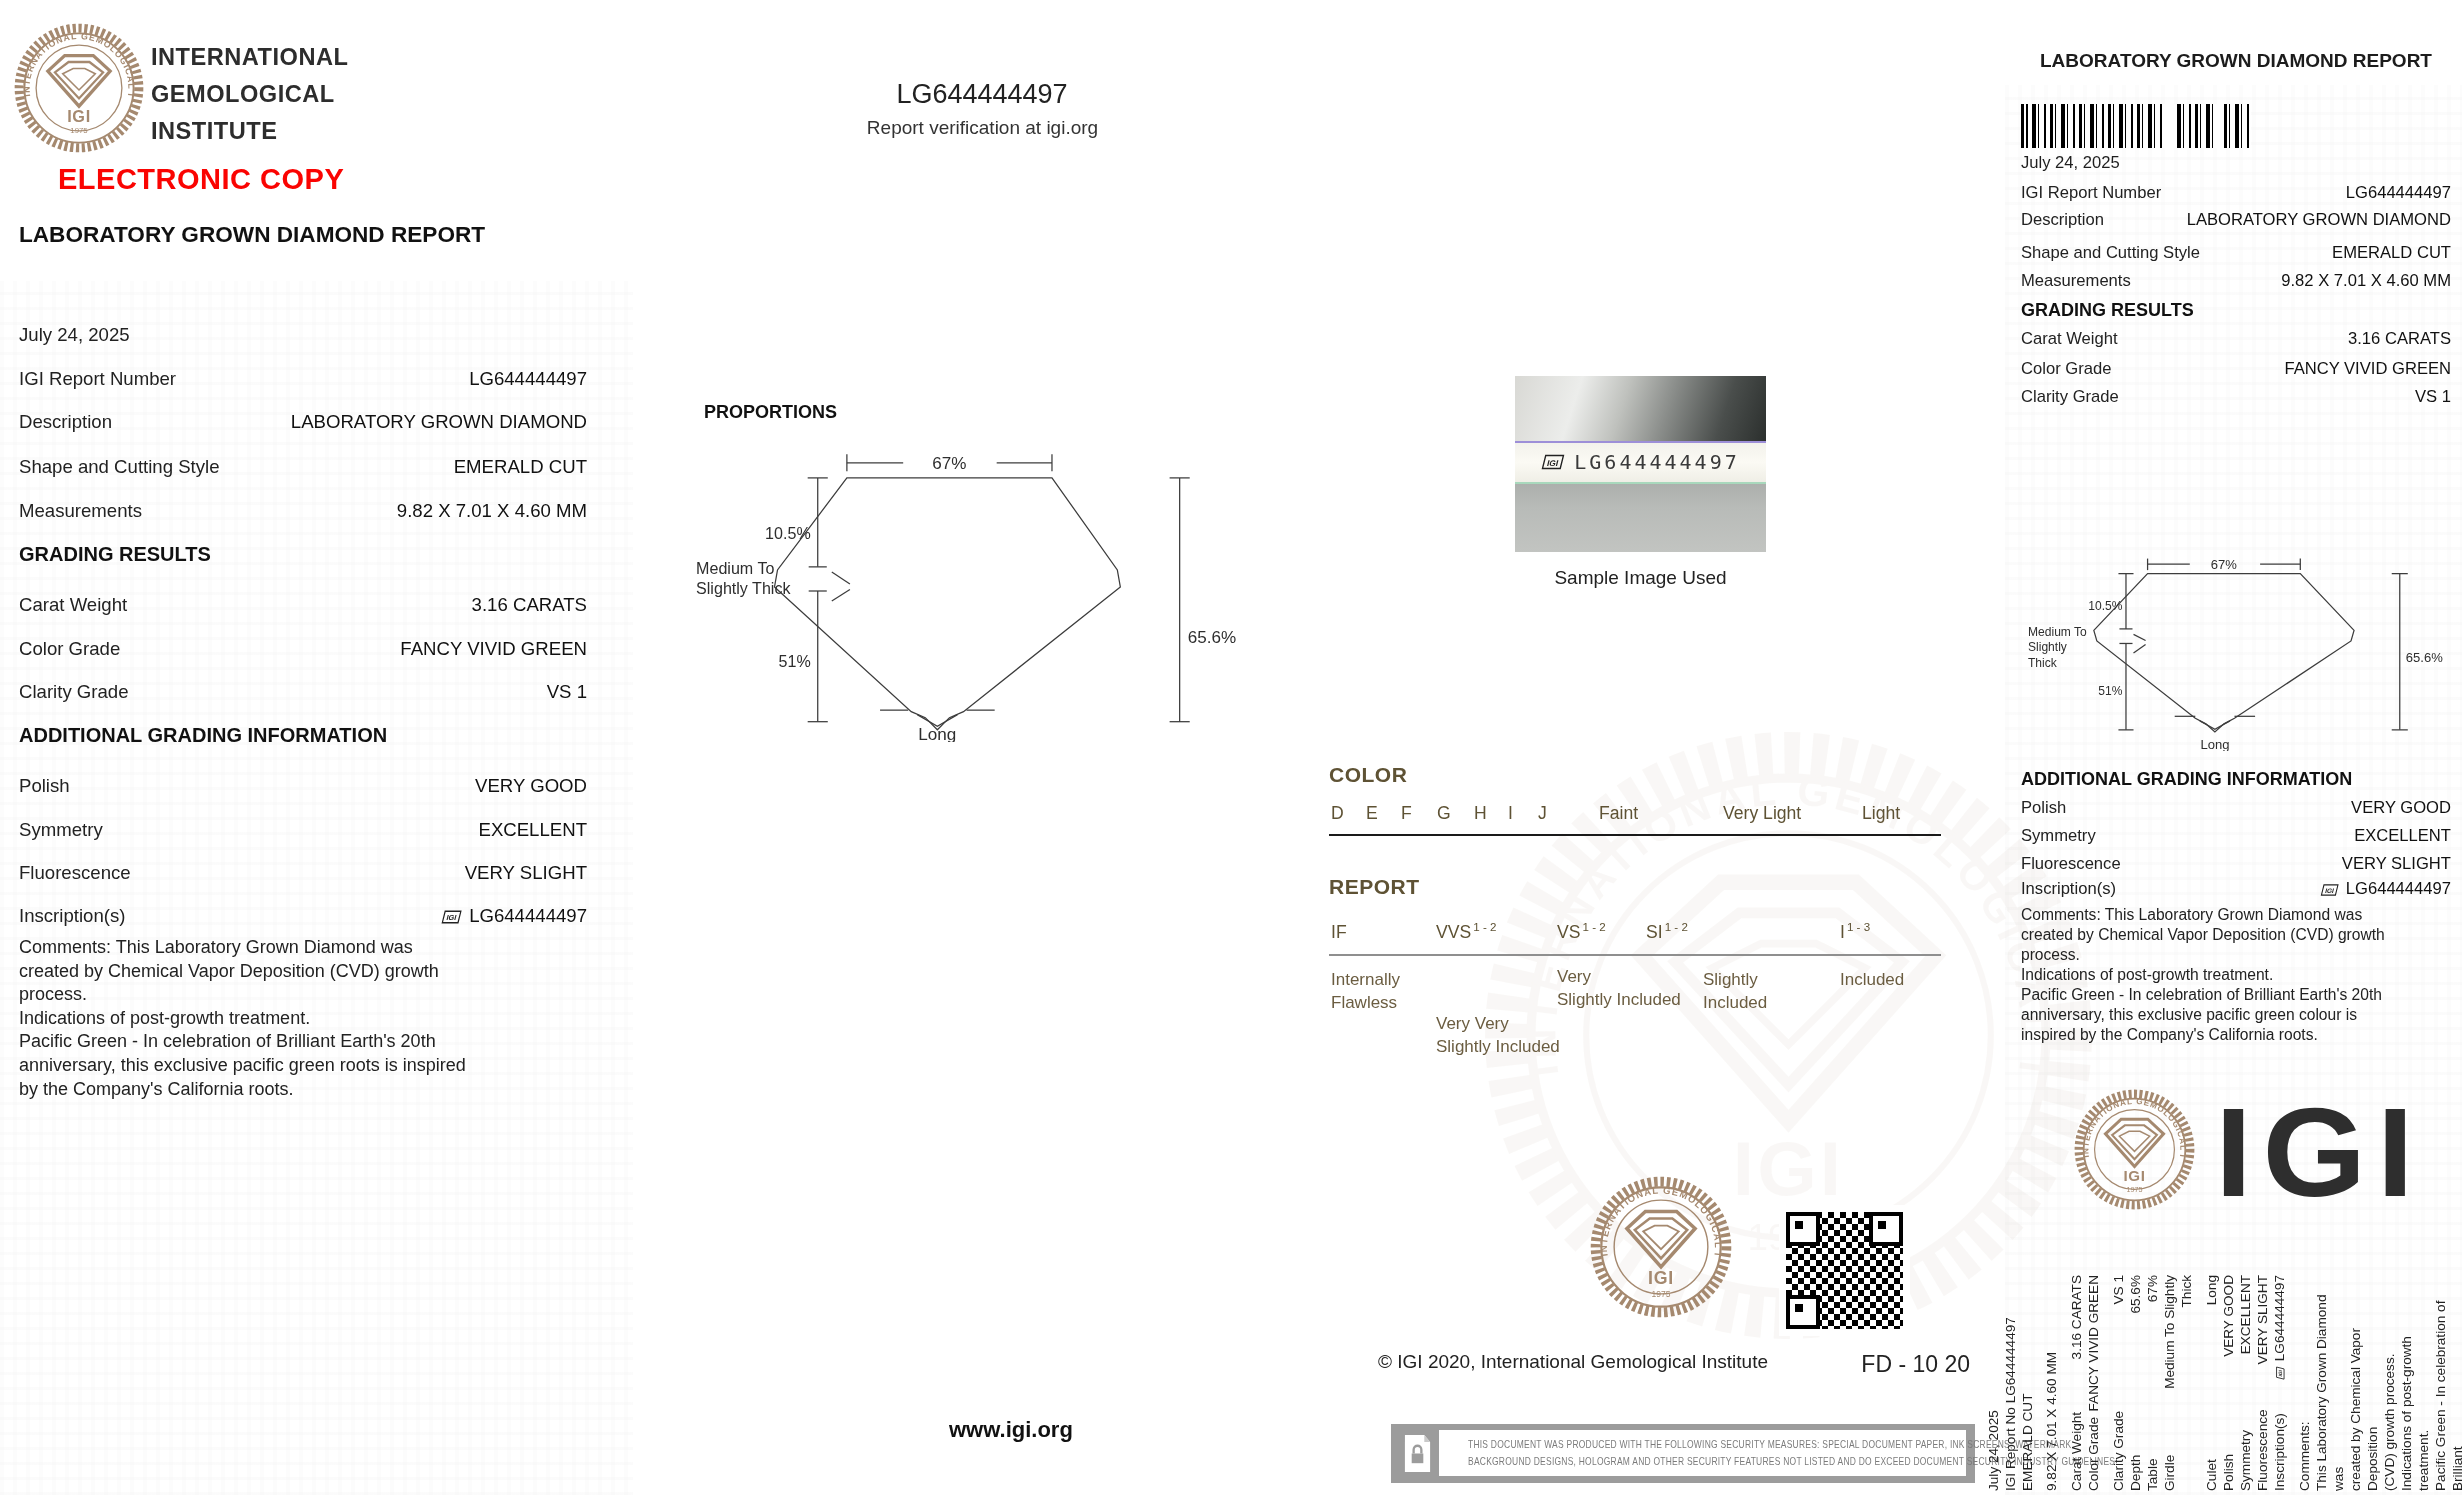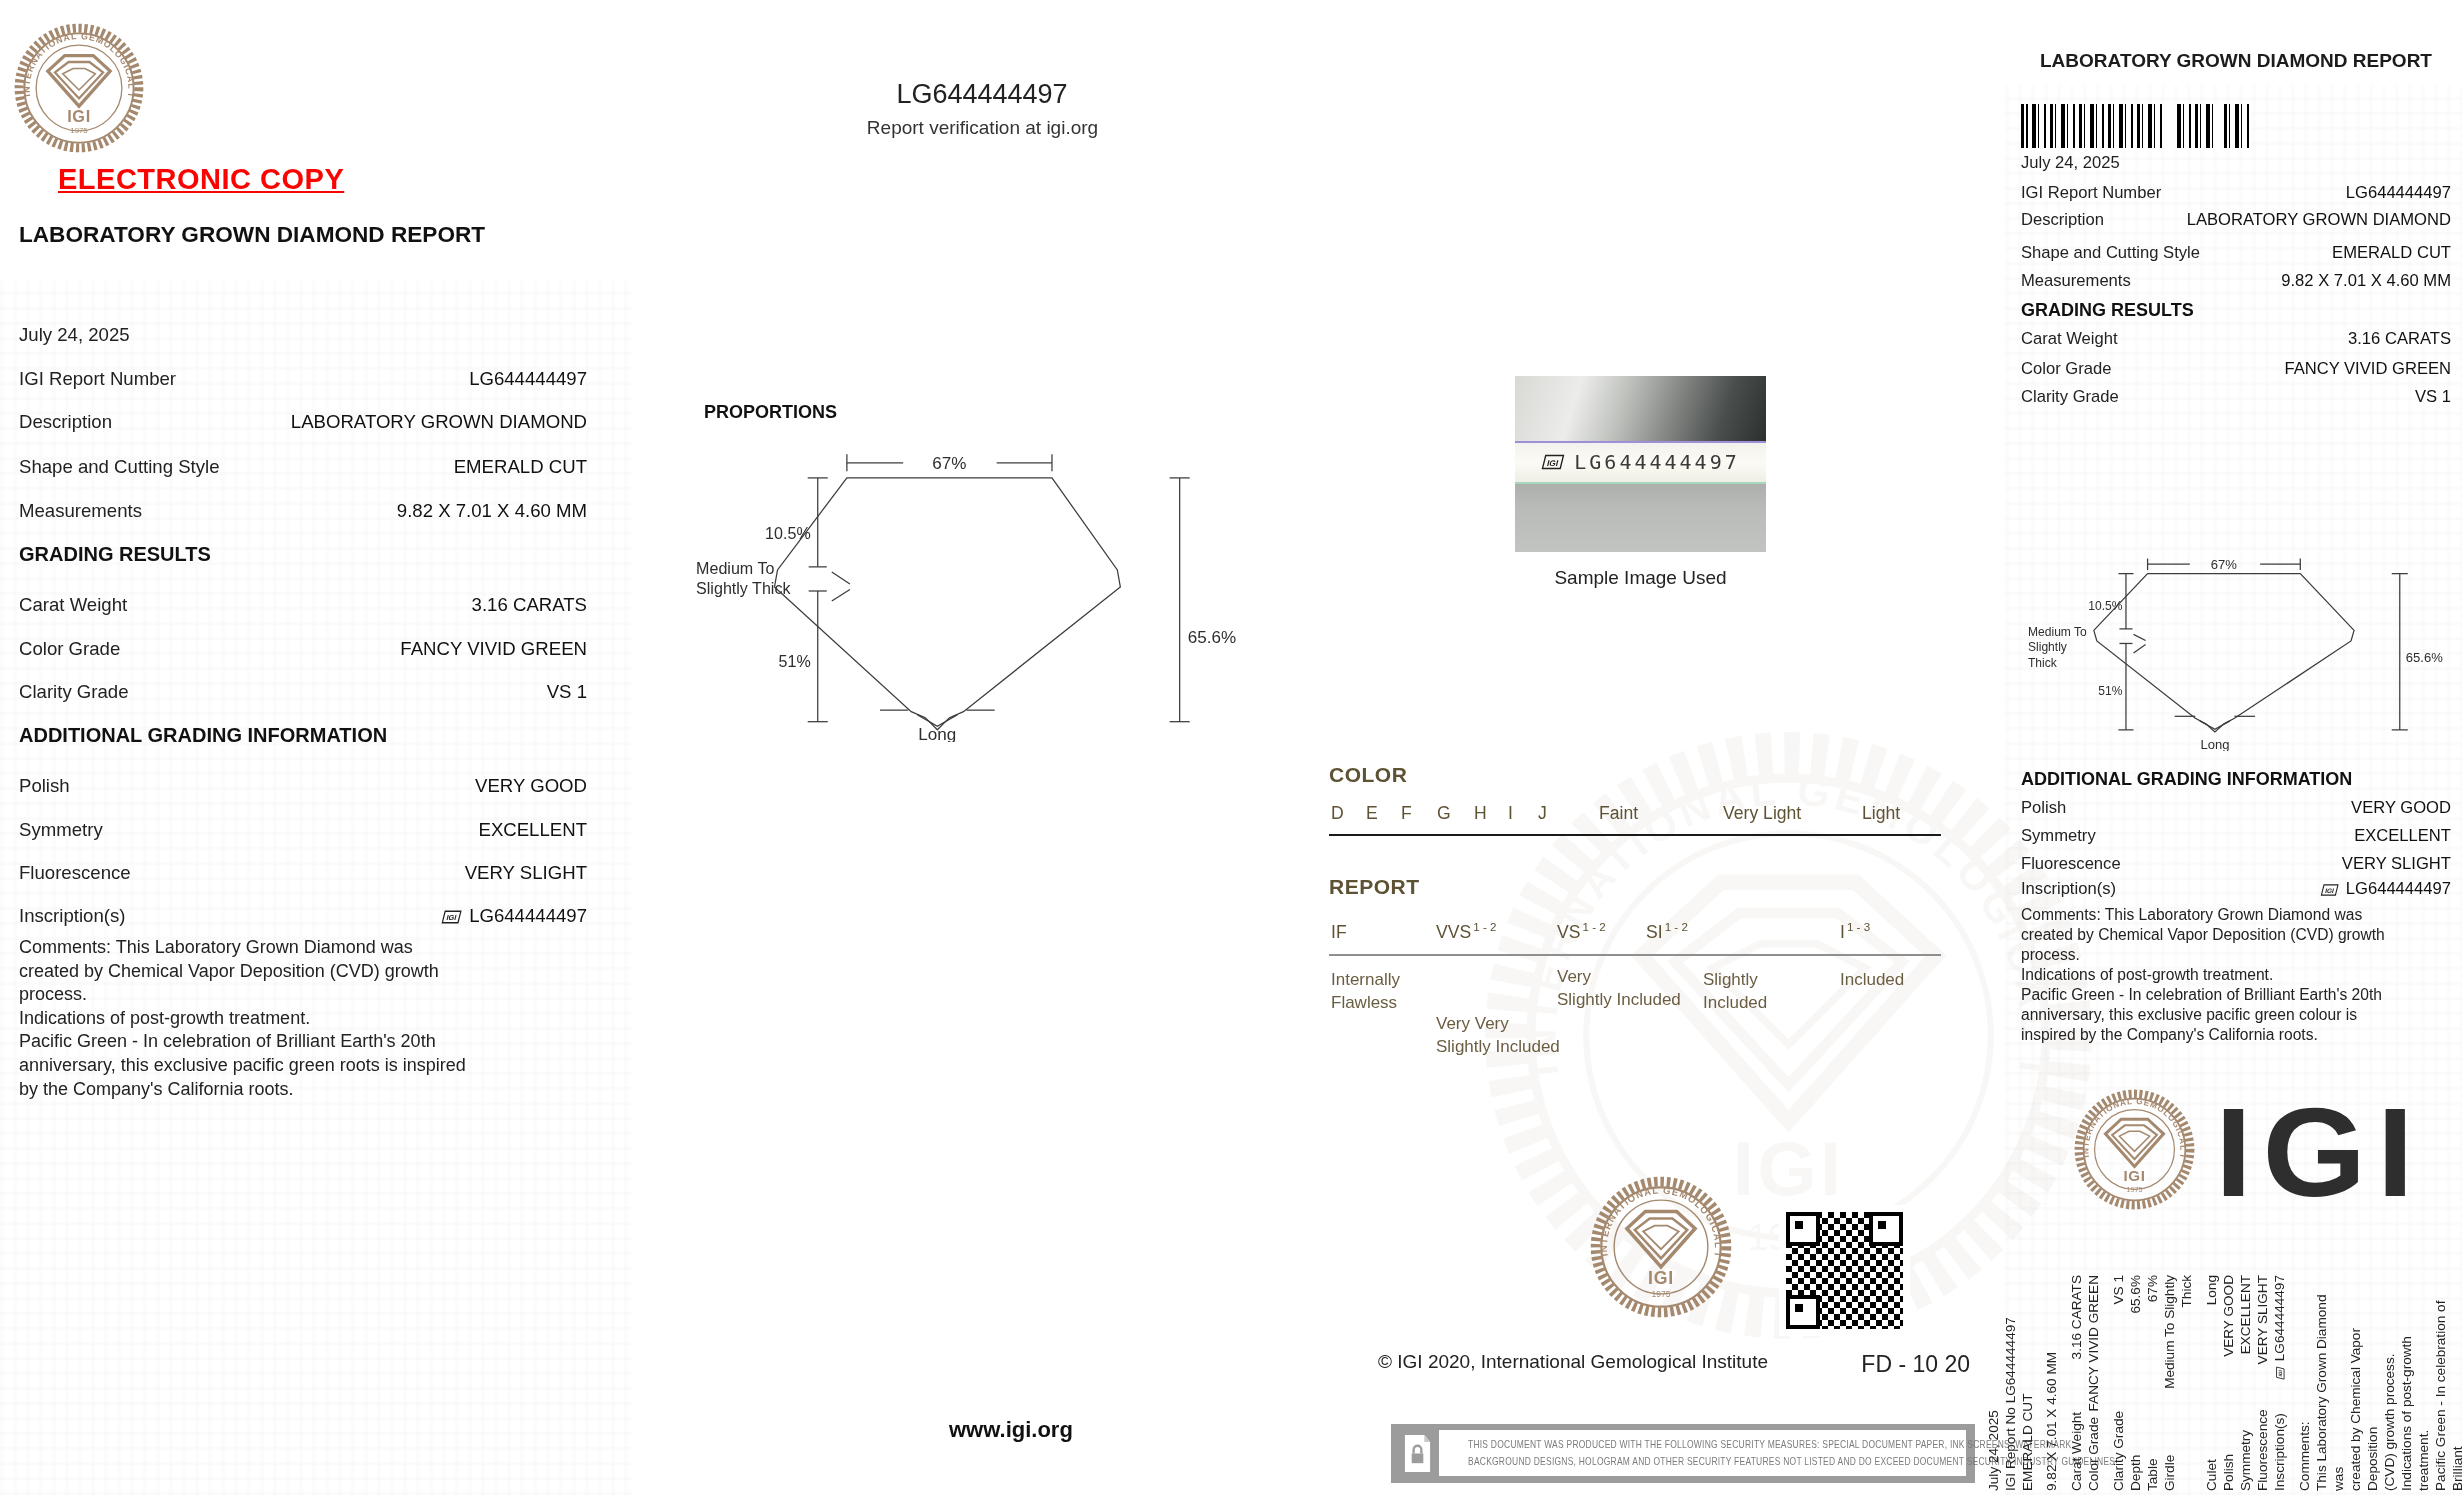--- a/index.html
+++ b/index.html
@@ -115,22 +115,27 @@
   <div class="abs wm" style="left:2005px;top:85px;width:457px;height:1410px;"></div>
 
   <svg class="abs ghost seal-svg" style="left:1482px;top:729px;" width="613" height="613" viewBox="0 0 200 200">
       <use href="#igi-seal"></use>
     </svg>
 
   <svg class="abs seal-svg" style="left:14px;top:22.6px;" width="130" height="130" viewBox="0 0 200 200">
       <use href="#igi-seal"></use>
     </svg>
 
-
-  <div class="abs ecopy" style="left:58px;top:163px;text-decoration:underline;">ELECTRONIC COPY</div>
+  <div class="abs org-title" style="left:151px;top:39px;">
+    <div>INTERNATIONAL</div>
+    <div>GEMOLOGICAL</div>
+    <div>INSTITUTE</div>
+  </div>
+
+  <div class="abs ecopy" style="left:58px;top:163px;">ELECTRONIC COPY</div>
   <div class="abs doc-title" style="left:19px;top:222px;">LABORATORY GROWN DIAMOND REPORT</div>
 
   <div class="row" style="top:324px;">
     <span class="l">July 24, 2025</span>
   </div>
   <div class="row" style="top:368px;">
     <span class="l">IGI Report Number</span>
     <span class="v">LG644444497</span>
   </div>
   <div class="row" style="top:411px;">

